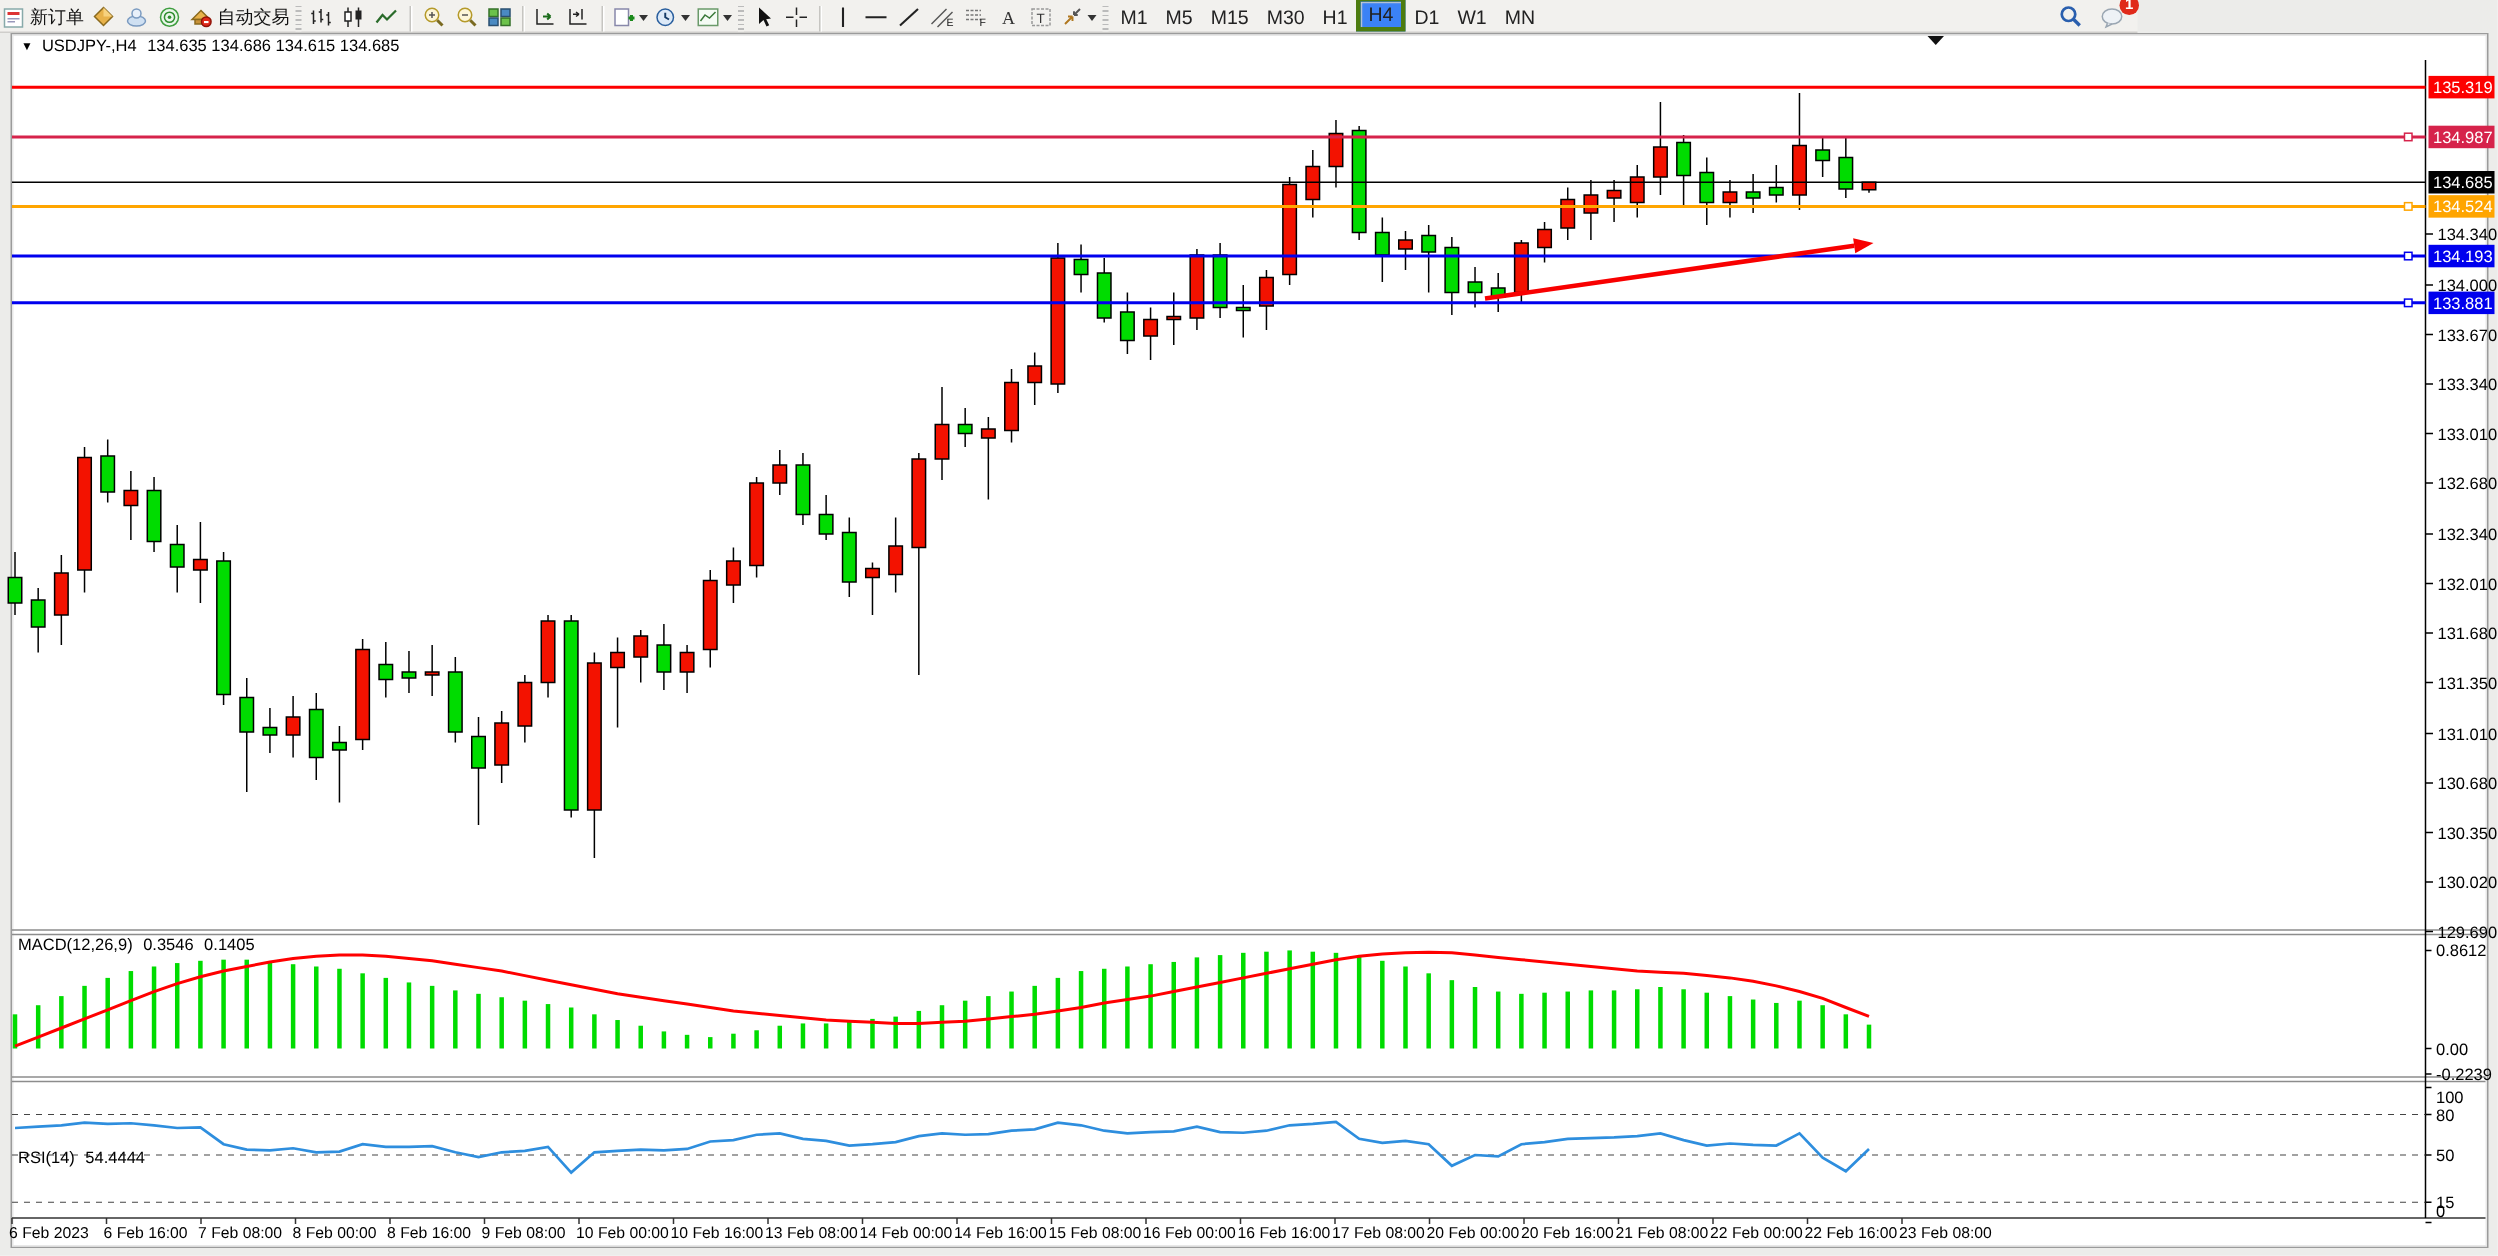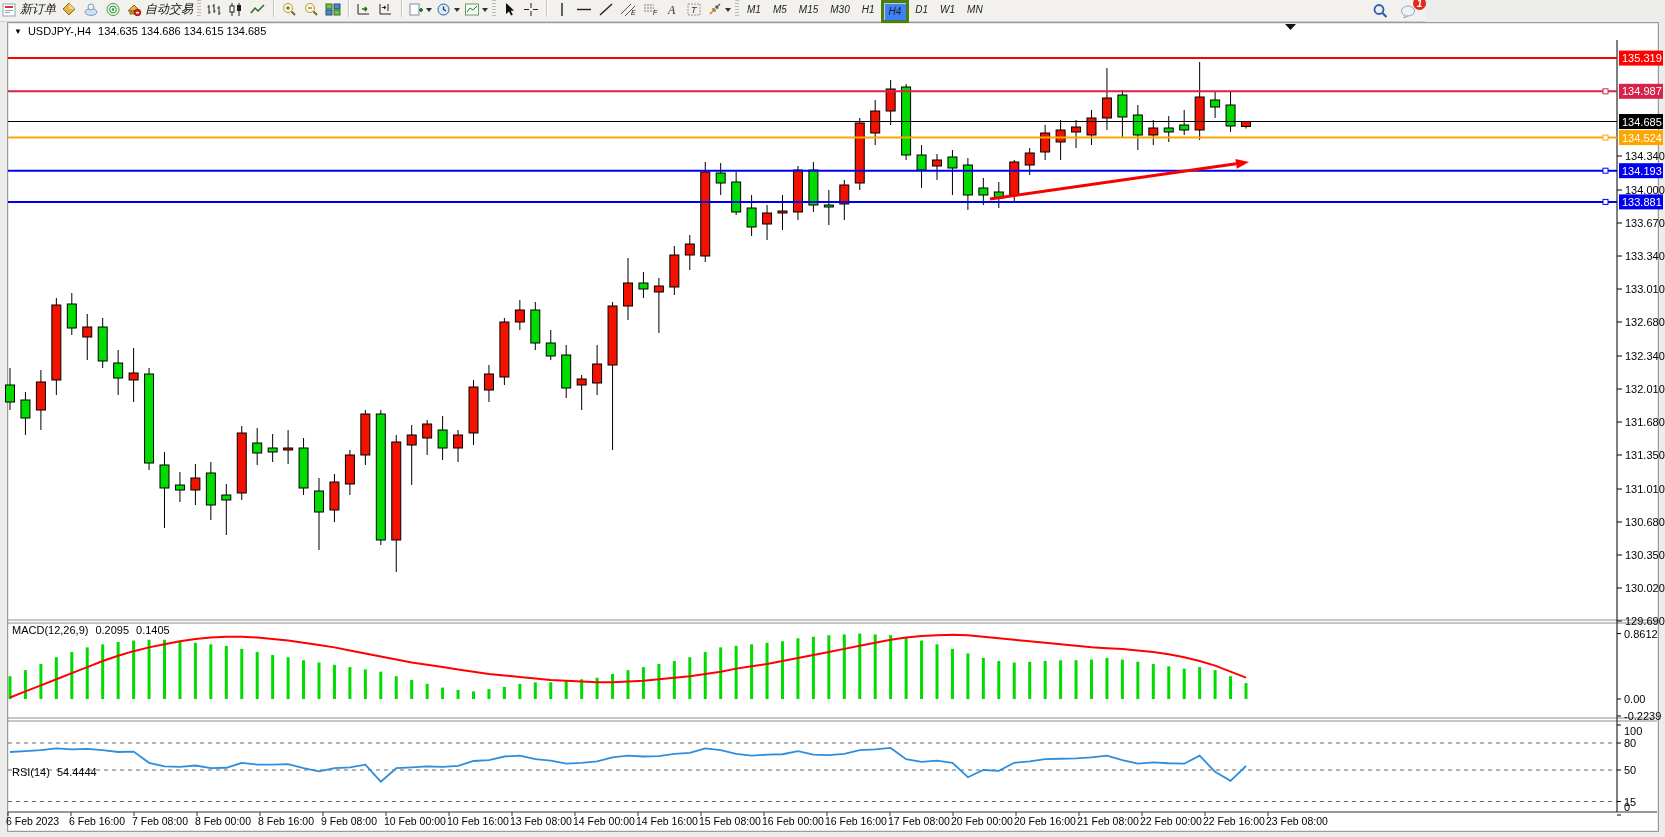--- a/index.html
+++ b/index.html
@@ -1,28 +1,28 @@
 <!DOCTYPE html>
 <html><head>
 <meta charset="utf-8">
 <style>
   html,body{margin:0;padding:0;width:1665px;height:837px;overflow:hidden;
     background:#ececea;font-family:"Liberation Sans","DejaVu Sans",sans-serif;}
   
   #toolbar{position:absolute;left:0;top:0;width:1425px;height:21px;background:#f2f1ee;
-    border-bottom:1px solid #cfcecb;display:flex;align-items:flex-start;z-index:5;font-size:12px;color:#111;font-style:italic;}
+    border-bottom:1px solid #cfcecb;display:flex;align-items:flex-end;z-index:5;font-size:12px;color:#111;}
   .tb-btn{height:19px;min-width:22px;display:flex;align-items:center;justify-content:center;
     padding:0 2px;box-sizing:border-box;cursor:default;}
   .tb-btn svg{display:block;}
   .tb-label{margin-left:3px;font-size:12px;white-space:nowrap;}
   .sep{width:1px;height:17px;background:#c6c5c1;margin:0 4px;box-shadow:1px 0 0 #fff;}
   .grip{width:4px;height:17px;margin:0 2px;background:repeating-linear-gradient(#bbb 0 1px,#f2f1ee 1px 3px);}
   .caret{width:0;height:0;border-left:3px solid transparent;border-right:3px solid transparent;
     border-top:4px solid #333;margin-left:2px;}
-  .tf{height:17px;padding:0 5px;font-size:10px;color:#222;display:flex;align-items:center;border:1px solid transparent;}
+  .tf{height:17px;padding:0 5px;font-size:13px;color:#222;display:flex;align-items:center;border:1px solid transparent;}
   .tf.active{background:#3b82f6;border:3px solid #4d7c0f;box-shadow:inset 1px 1px 1px #d0cfcb;}
   #tb-right{position:absolute;right:6px;top:1px;display:flex;align-items:center;}
   #chat-badge{position:absolute;top:-4px;right:-7px;background:#e02a1a;color:#fff;border-radius:8px;
     min-width:13px;height:13px;font-size:10px;line-height:13px;text-align:center;font-weight:bold;}
   
   .overlay{position:absolute;z-index:4;font-size:11px;color:#000;white-space:nowrap;text-align:right;}
   #chart-title{left:14px;top:25px;}
   #chart-title .tri{display:inline-block;font-size:8px;vertical-align:1px;margin-right:6px;}
   #macd-label{left:12px;top:624px;}
   #rsi-label{left:12px;top:766px;}
@@ -845,17 +845,17 @@
       <rect x="1244.5" y="683.092665" width="3" height="15.90733499999999" fill="#00dc00"></rect>
     </g>
     <polyline points="10,697.4814 25.45,691.407 40.9,685.3326 56.349999999999994,679.2582 71.8,673.1838 87.25,667.1094 102.69999999999999,661.035 118.14999999999999,655.7199 133.6,651.1641 149.04999999999998,647.3676 164.5,644.3304 179.95,641.2932 195.39999999999998,639.0153 210.85,637.4967 226.29999999999998,636.7374 241.75,636.7374 257.2,637.4967 272.65,639.0153 288.09999999999997,640.5339 303.55,642.8118 319,645.0897 334.45,647.3676 349.9,650.4048 365.34999999999997,653.442 380.79999999999995,656.4792 396.25,659.5164 411.7,662.5536 427.15,664.8315 442.59999999999997,667.1094 458.04999999999995,669.3873 473.5,671.6652 488.95,673.9431 504.4,675.4617 519.8499999999999,676.9802999999999 535.3,678.4989 550.75,680.0175 566.1999999999999,680.7768 581.65,681.5361 597.1,682.2954 612.55,682.2954 628,681.5361 643.4499999999999,680.7768 658.9,679.2582 674.35,677.7396 689.8,676.221 705.25,673.9431 720.6999999999999,671.6652 736.15,668.628 751.5999999999999,666.3501 767.05,664.0722 782.5,661.035 797.9499999999999,657.9978 813.4,654.9606 828.8499999999999,651.9234 844.3,648.8862 859.75,645.849 875.1999999999999,642.8118 890.65,639.7746 906.0999999999999,637.4967 921.55,635.9781 937,635.2188 952.4499999999999,634.83915 967.9,635.2188 983.3499999999999,636.7374 998.8,638.256 1014.25,639.7746 1029.6999999999998,641.2932 1045.1499999999999,642.8118 1060.6,644.3304 1076.05,645.849 1091.5,647.3676 1106.95,648.1269 1122.3999999999999,648.8862 1137.85,650.4048 1153.3,651.9234 1168.75,654.2013 1184.2,657.2385 1199.6499999999999,661.035 1215.1,665.5908 1230.55,671.6652 1246,677.633298" fill="none" stroke="#ff0000" stroke-width="2"></polyline>
     <polyline points="10,752 25.45,751.1 40.9,750.2 56.349999999999994,748.4 71.8,749.3 87.25,748.85 102.69999999999999,750.2 118.14999999999999,752 133.6,751.55 149.04999999999998,762.8 164.5,766.4 179.95,766.85 195.39999999999998,765.5 210.85,768.2 226.29999999999998,767.75 241.75,762.8 257.2,764.6 272.65,764.6 288.09999999999997,764.15 303.55,768.2 319,771.35 334.45,768.2 349.9,767.3 365.34999999999997,764.6 380.79999999999995,781.7 396.25,768.2 411.7,767.3 427.15,766.4 442.59999999999997,766.85 458.04999999999995,765.95 473.5,761 488.95,760.1 504.4,756.5 519.8499999999999,755.6 535.3,759.2 550.75,760.55 566.1999999999999,763.7 581.65,762.8 597.1,761.45 612.55,757.4 628,755.6 643.4499999999999,756.5 658.9,756.05 674.35,753.8 689.8,752.9 705.25,748.4 720.6999999999999,750.2 736.15,753.8 751.5999999999999,755.6 767.05,754.7 782.5,754.25 797.9499999999999,751.1 813.4,754.7 828.8499999999999,755.15 844.3,753.8 859.75,750.2 875.1999999999999,749.3 890.65,747.95 906.0999999999999,759.2 921.55,761.9 937,760.55 952.4499999999999,762.8 967.9,777.2 983.3499999999999,770 998.8,770.9 1014.25,762.8 1029.6999999999998,761.45 1045.1499999999999,759.2 1060.6,758.75 1076.05,758.3 1091.5,757.4 1106.95,755.6 1122.3999999999999,760.1 1137.85,763.7 1153.3,762.35 1168.75,763.25 1184.2,763.7 1199.6499999999999,755.6 1215.1,771.8 1230.55,780.8 1246,766.00004" fill="none" stroke="#2e8ede" stroke-width="1.8"></polyline>
   </svg>
 
 <div class="overlay" id="chart-title">
   <span class="tri">▼</span><span>USDJPY-,H4</span><span class="sp">134.635 134.686 134.615 134.685</span>
 </div>
 <div class="overlay" id="macd-label">
-  <span>MACD(12,26,9)</span><span class="sp">0.2095</span><span class="sp">0.1405</span>
+  <span>MACD(12,26,9)</span><span class="sp">0.3546</span><span class="sp">0.1405</span>
 </div>
 <div class="overlay" id="rsi-label">
   <span>RSI(14)</span><span class="sp">54.4444</span>
 </div>
 
 </body></html>

